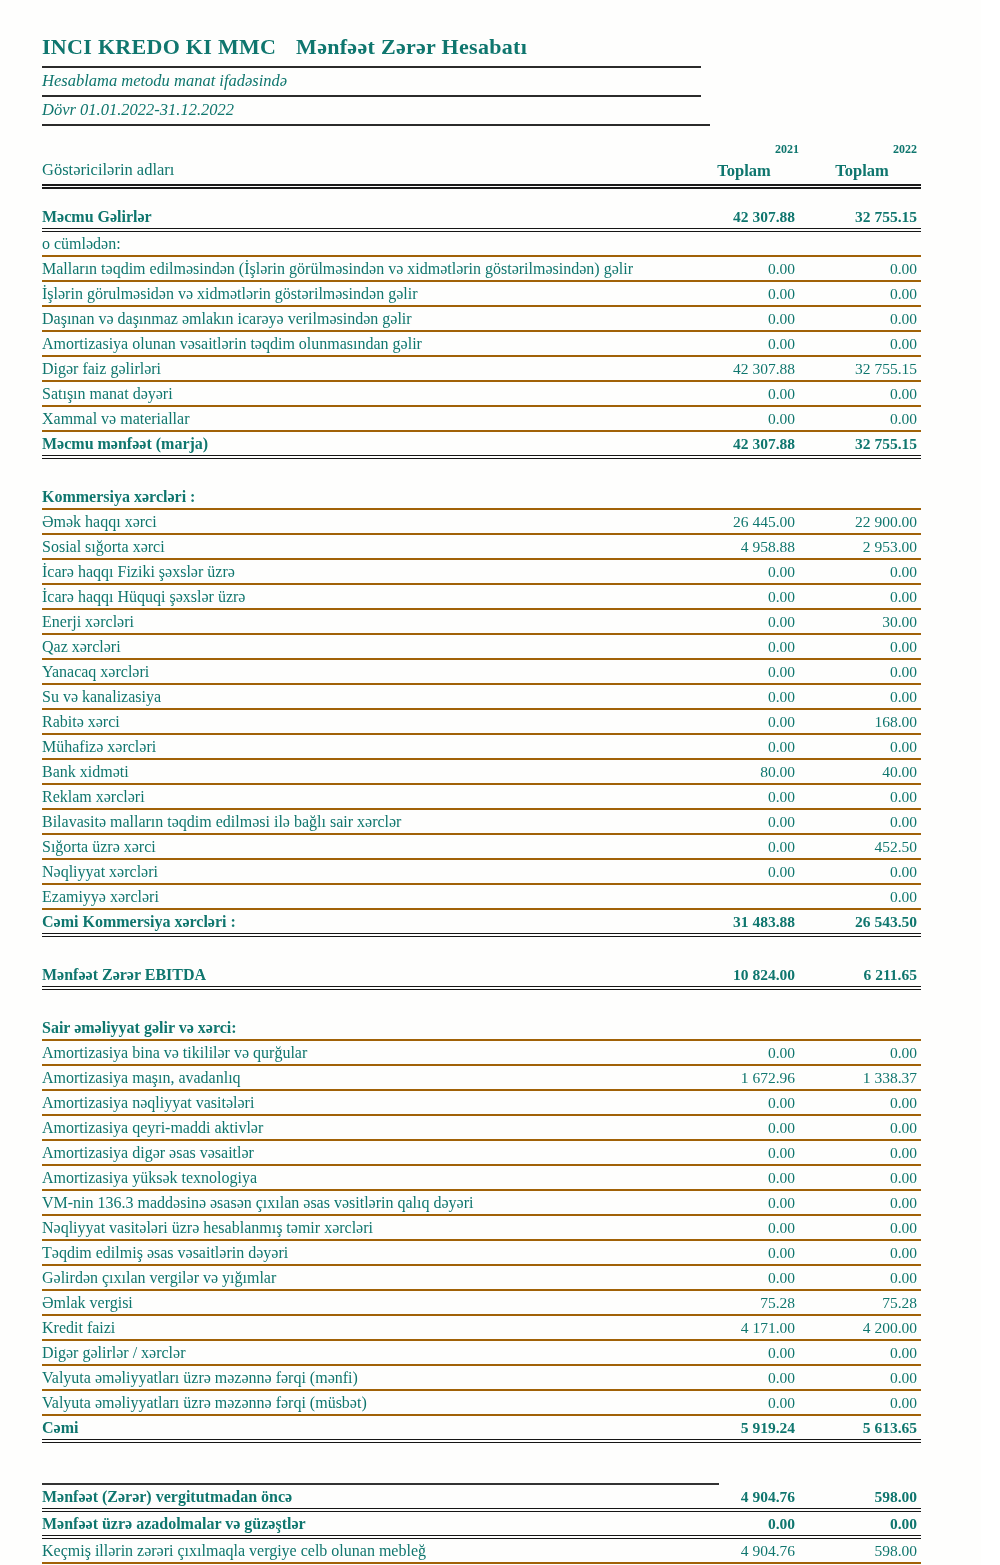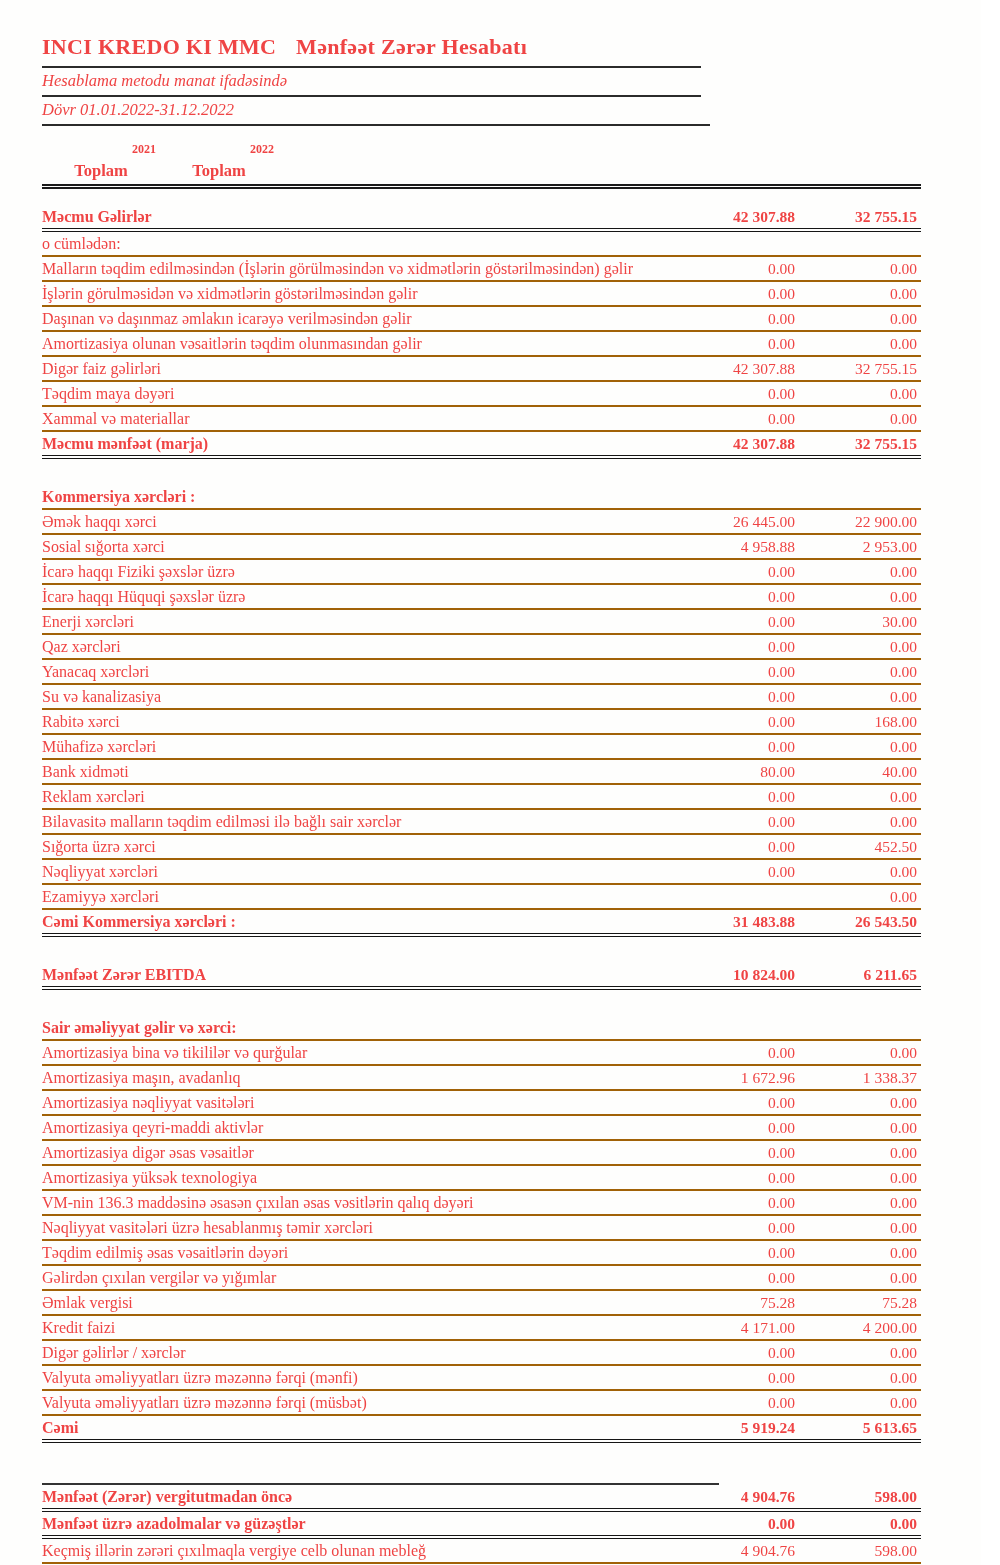--- a/index.html
+++ b/index.html
@@ -1,20 +1,20 @@
 <!DOCTYPE html>
 <html><head>
 <meta charset="utf-8">
 <style>
   html,body { margin:0; padding:0; background:#ffffff; }
   .page {
     width:981px; height:1565px;
     background:#fefefd;
     font-family:"Liberation Serif", serif;
-    color:#ef4444;
+    color:#0f766e;
     box-sizing:border-box;
     padding:34px 60px 0 42px;
     position:relative;
     overflow:hidden;
   }
   
   .title-row {
     font-size:22px; font-weight:bold; letter-spacing:0.3px;
     padding-bottom:6px;
     border-bottom:2px solid #2b2b2b;
@@ -71,20 +71,21 @@
 
   <div class="title-row">
     <span class="company">INCI KREDO KI MMC</span>
     <span>Mənfəət Zərər Hesabatı</span>
   </div>
 
   <div class="subtitle">Hesablama metodu manat ifadəsində</div>
   <div class="subtitle period">Dövr 01.01.2022-31.12.2022</div>
 
   <div class="col-headers">
+    <div class="label-head">Göstəricilərin adları</div>
     <div class="ycol">
       <div class="year">2021</div>
       <div class="tot">Toplam</div>
     </div>
     <div class="ycol">
       <div class="year">2022</div>
       <div class="tot">Toplam</div>
     </div>
   </div>
 
@@ -118,21 +119,21 @@
         <div class="lbl">Amortizasiya olunan vəsaitlərin təqdim olunmasından gəlir</div>
         <div class="v">0.00</div>
         <div class="v">0.00</div>
       </div>
       <div class="r item">
         <div class="lbl">Digər faiz gəlirləri</div>
         <div class="v">42 307.88</div>
         <div class="v">32 755.15</div>
       </div>
       <div class="r item">
-        <div class="lbl">Təqdim maya dəyəri</div>
+        <div class="lbl">Satışın manat dəyəri</div>
         <div class="v">0.00</div>
         <div class="v">0.00</div>
       </div>
       <div class="r item">
         <div class="lbl">Xammal və materiallar</div>
         <div class="v">0.00</div>
         <div class="v">0.00</div>
       </div>
       <div class="r total">
         <div class="lbl">Məcmu mənfəət (marja)</div>

